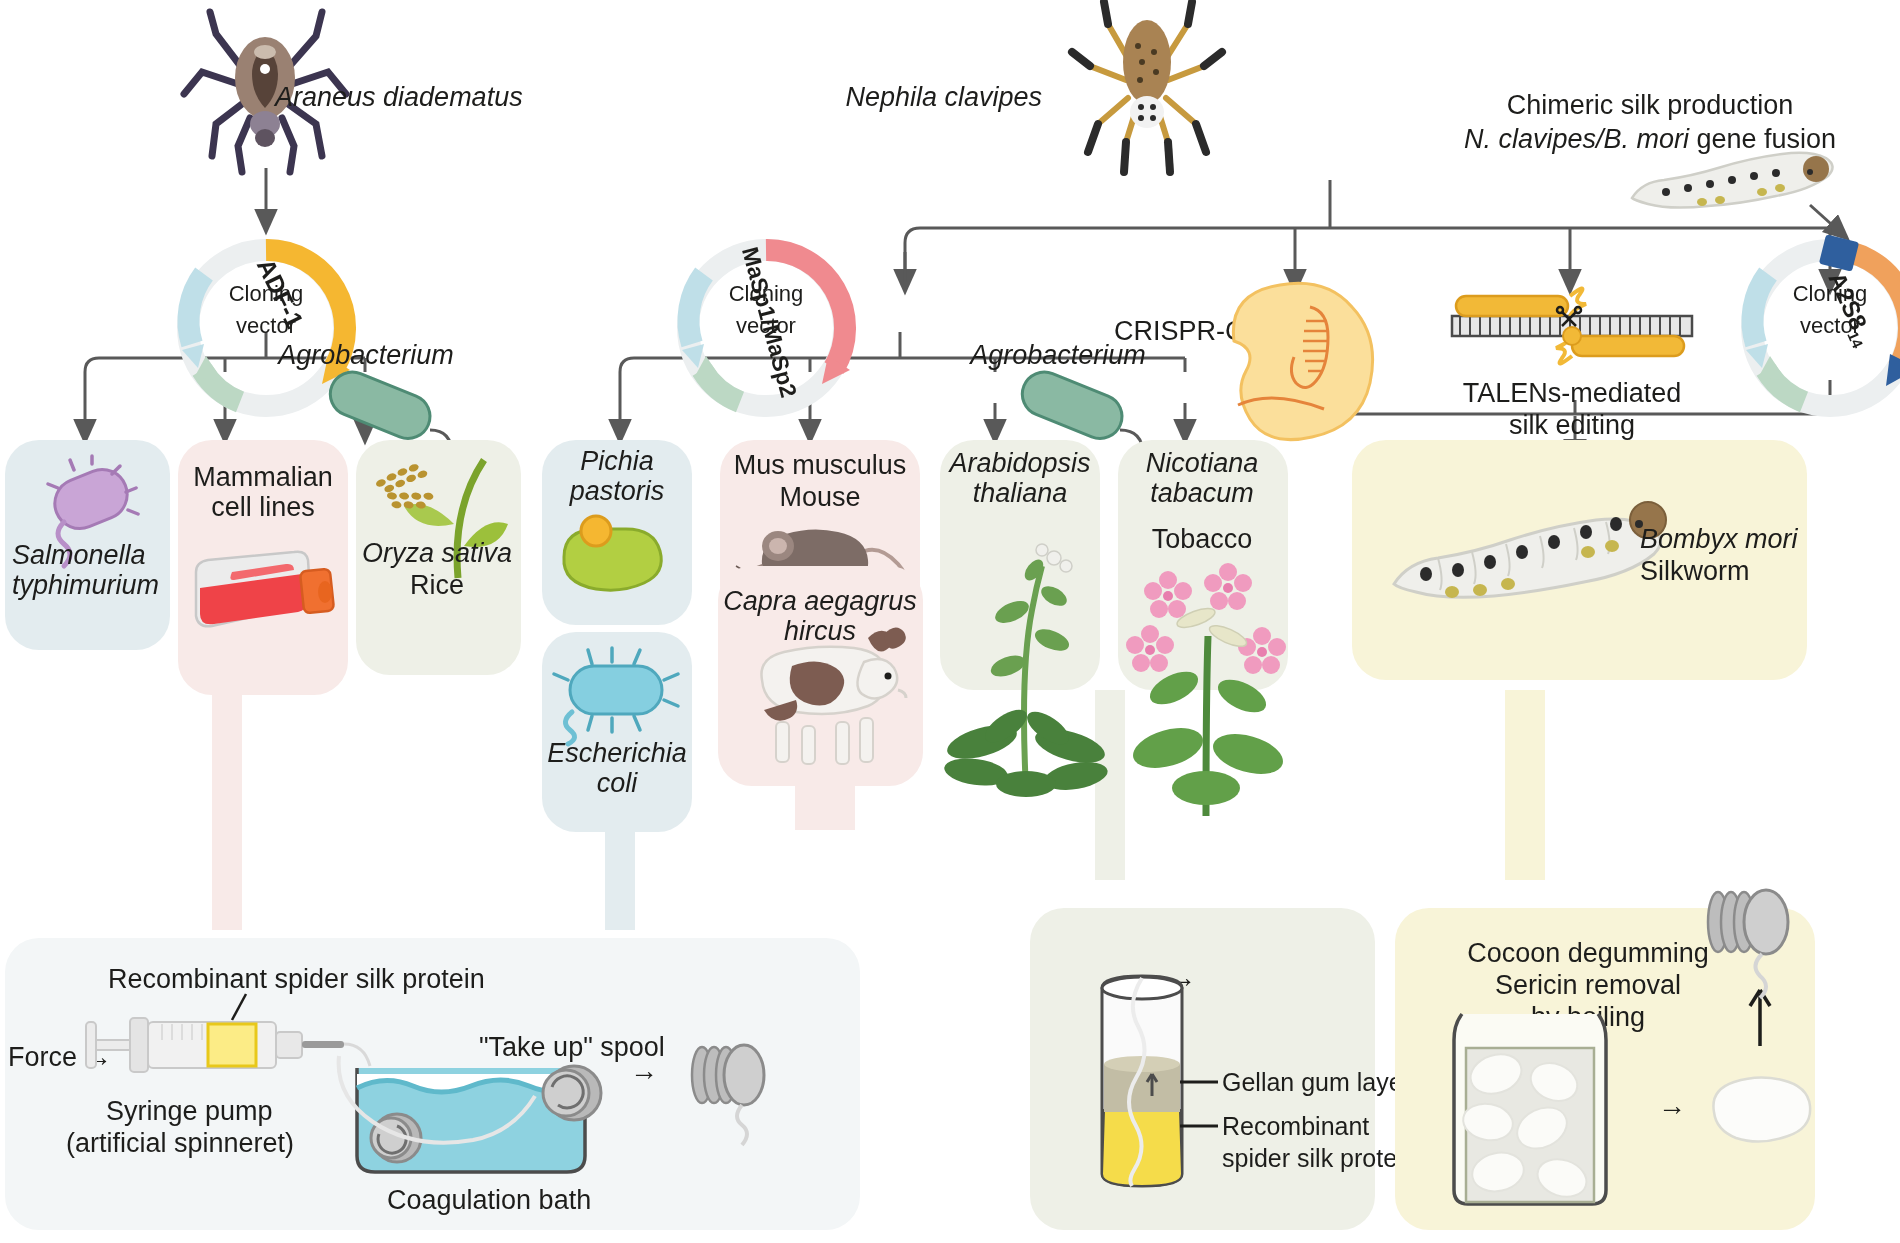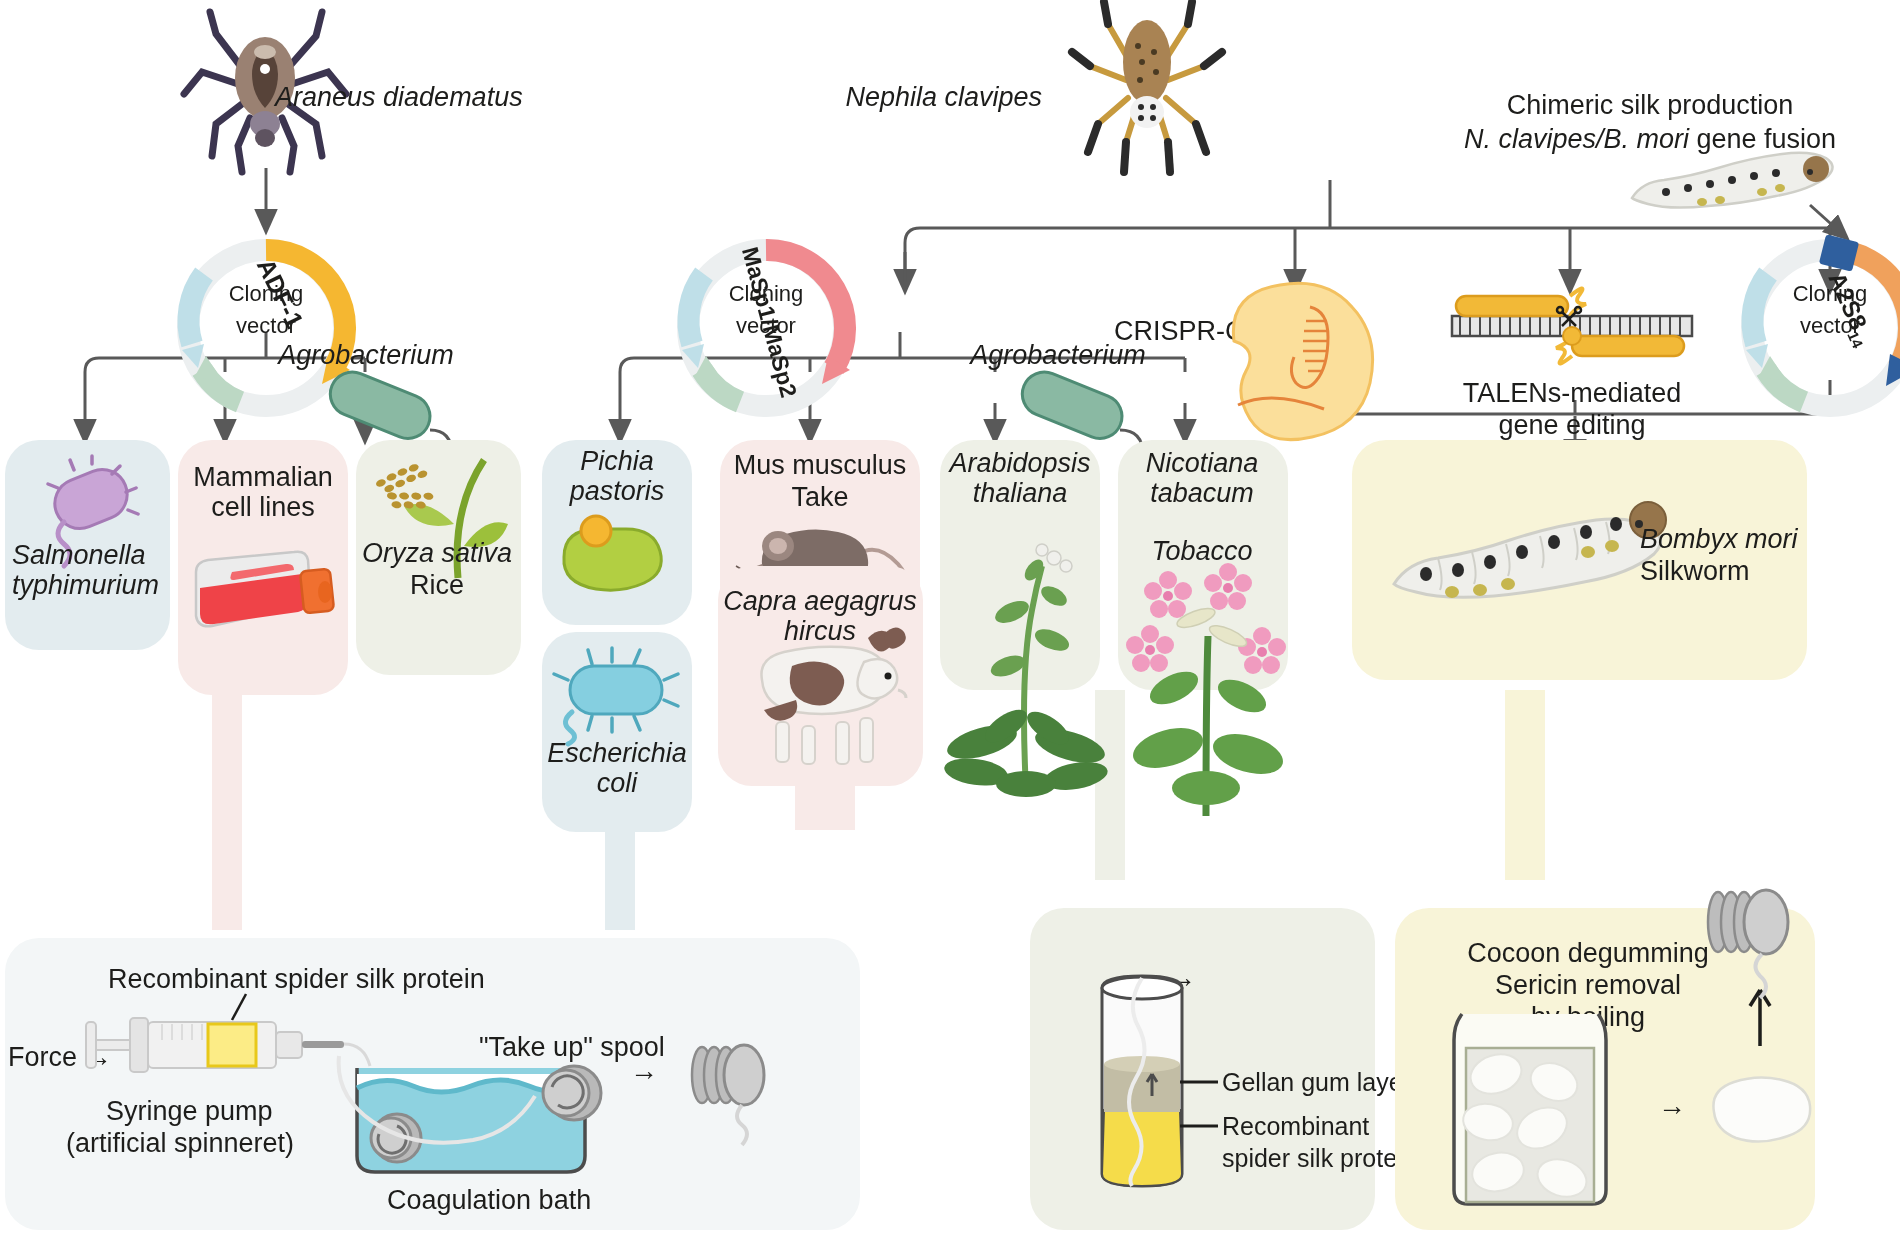--- a/index.html
+++ b/index.html
@@ -248,21 +248,21 @@
   <path d="M120,74 q-18,14 -10,2 q8,-10 -6,-10 q14,-6 16,-12" fill="none" stroke="#f2b937" stroke-width="4"></path>
   <circle cx="120" cy="54" r="9" fill="#f2b937" stroke="#dc9c1d" stroke-width="2"></circle>
   <g stroke="#1d1d1b" stroke-width="2.5" fill="none">
     <path d="M110,30 L124,44"></path>
         <path d="M124,30 L110,44"></path>
     <circle cx="108" cy="28" r="3"></circle>
         <circle cx="126" cy="28" r="3"></circle>
   </g>
 </svg>
 <div class="lbl c" style="left:1572px;top:378px;">TALENs-mediated</div>
-<div class="lbl c" style="left:1572px;top:410px;">gene editing</div>
+<div class="lbl c" style="left:1572px;top:410px;">silk editing</div>
 
 <svg class="abs" style="left:1730px;top:228px;width:200px;height:200px;" viewBox="0 0 200 200">
   <circle cx="100" cy="100" r="78" fill="none" stroke="#eceff0" stroke-width="22"></circle>
   <path d="M100,22 A78,78 0 0 1 168,140" fill="none" stroke="#f0a15c" stroke-width="22"></path>
   <path d="M160,126 L188,140 L156,158 z" fill="#2f5f9e"></path>
   <rect x="92" y="10" width="34" height="30" rx="3" fill="#2f5f9e" transform="rotate(14 109 25)"></rect>
   <path d="M38,46 A78,78 0 0 0 26,116" fill="none" stroke="#bfdfe8" stroke-width="22"></path>
   <path d="M38,116 L16,122 L32,140 z" fill="#bfdfe8"></path>
   <path d="M36,142 A78,78 0 0 0 74,174" fill="none" stroke="#bcd8c4" stroke-width="22"></path>
   <path d="M40,128 L28,150 L56,152 z" fill="#bcd8c4"></path>
@@ -356,21 +356,21 @@
         <path d="M116,60 L130,66"></path>
         <path d="M20,40 L6,34"></path>
   </g>
   <path d="M24,72 q-12,10 -2,18 q10,8 -2,14" fill="none" stroke="#6ec0d4" stroke-width="5" stroke-linecap="round"></path>
 </svg>
 <div class="lbl it c" style="left:617px;top:738px;">Escherichia
 coli</div>
 
 <div class="card" style="left:720px;top:440px;width:200px;height:180px;background:#f8eae8;"></div>
 <div class="lbl c" style="left:820px;top:450px;" style2="">Mus musculus</div>
-<div class="lbl c" style="left:820px;top:482px;">Take</div>
+<div class="lbl c" style="left:820px;top:482px;">Mouse</div>
 <svg class="abs" style="left:740px;top:512px;width:165px;height:105px;" viewBox="0 0 165 105">
   <path d="M118,42 q20,-12 40,10 q16,18 -6,26 q-10,4 -20,-4" fill="none" stroke="#b39b94" stroke-width="4"></path>
   <path d="M22,52 q-2,-22 24,-30 q26,-8 52,-2 q28,6 30,28 q2,22 -22,28 q-30,8 -58,2 q-26,-6 -26,-26z" fill="#7d6c66"></path>
   <ellipse cx="38" cy="34" rx="16" ry="15" fill="#9b8780"></ellipse>
   <ellipse cx="38" cy="34" rx="9" ry="8" fill="#cbb5ae"></ellipse>
   <path d="M22,52 q-14,4 -18,14 q-4,10 10,10 q10,0 16,-8" fill="#9b8780"></path>
   <circle cx="14" cy="62" r="4" fill="#1d1d1b"></circle>
   <g stroke="#6b5a54" stroke-width="1.5">
         <path d="M6,60 L-4,54"></path>
         <path d="M6,65 L-5,66"></path>
@@ -430,21 +430,21 @@
     <ellipse cx="146" cy="276" rx="32" ry="13" transform="rotate(-10 146 276)"></ellipse>
     <ellipse cx="96" cy="284" rx="30" ry="13"></ellipse>
     <ellipse cx="76" cy="226" rx="24" ry="11" transform="rotate(-34 76 226)"></ellipse>
     <ellipse cx="118" cy="228" rx="24" ry="11" transform="rotate(34 118 228)"></ellipse>
   </g>
 </svg>
 
 <div class="card" style="left:1118px;top:440px;width:170px;height:250px;background:#eef0e7;"></div>
 <div class="lbl it c" style="left:1202px;top:448px;">Nicotiana
 tabacum</div>
-<div class="lbl c" style="left:1202px;top:536px;font-style:italic;">Tobacco</div>
+<div class="lbl c" style="left:1202px;top:524px;">Tobacco</div>
 <svg class="abs" style="left:1110px;top:540px;width:195px;height:280px;" viewBox="0 0 195 280">
   <path d="M96,276 q0,-120 2,-180" fill="none" stroke="#4e8a3c" stroke-width="7"></path>
   <g fill="#62a049">
     <ellipse cx="64" cy="148" rx="26" ry="13" transform="rotate(-26 64 148)"></ellipse>
     <ellipse cx="132" cy="156" rx="26" ry="13" transform="rotate(26 132 156)"></ellipse>
     <ellipse cx="58" cy="208" rx="36" ry="18" transform="rotate(-16 58 208)"></ellipse>
     <ellipse cx="138" cy="214" rx="36" ry="18" transform="rotate(16 138 214)"></ellipse>
     <ellipse cx="96" cy="248" rx="34" ry="17"></ellipse>
   </g>
   <g fill="#f09bbf">

